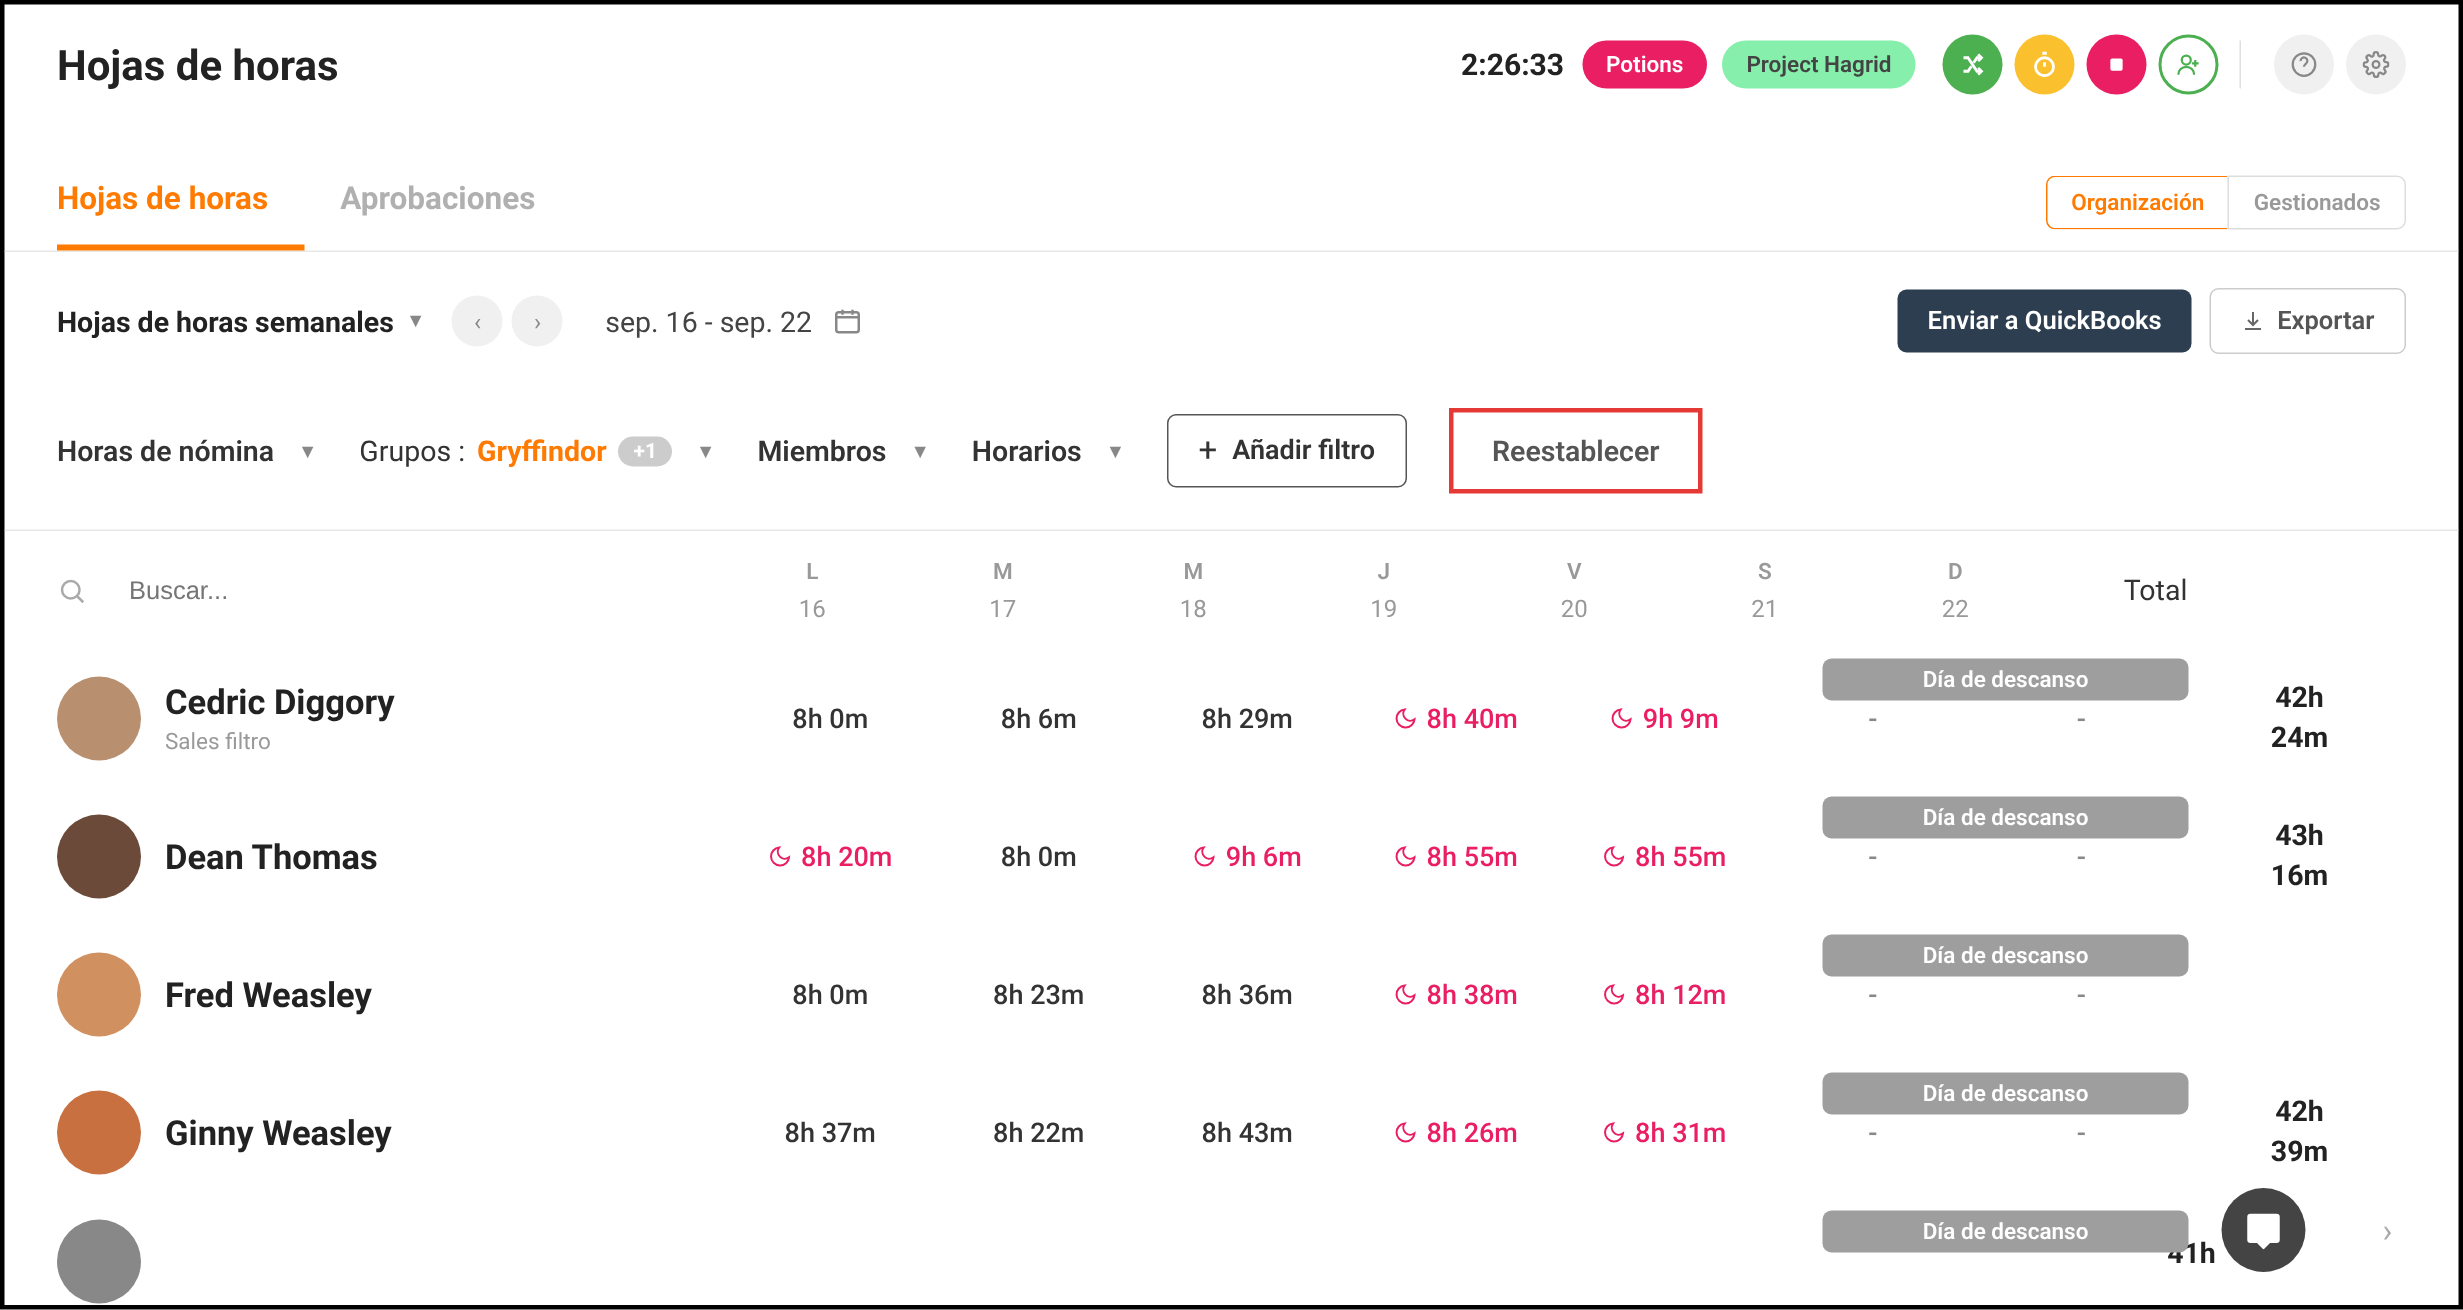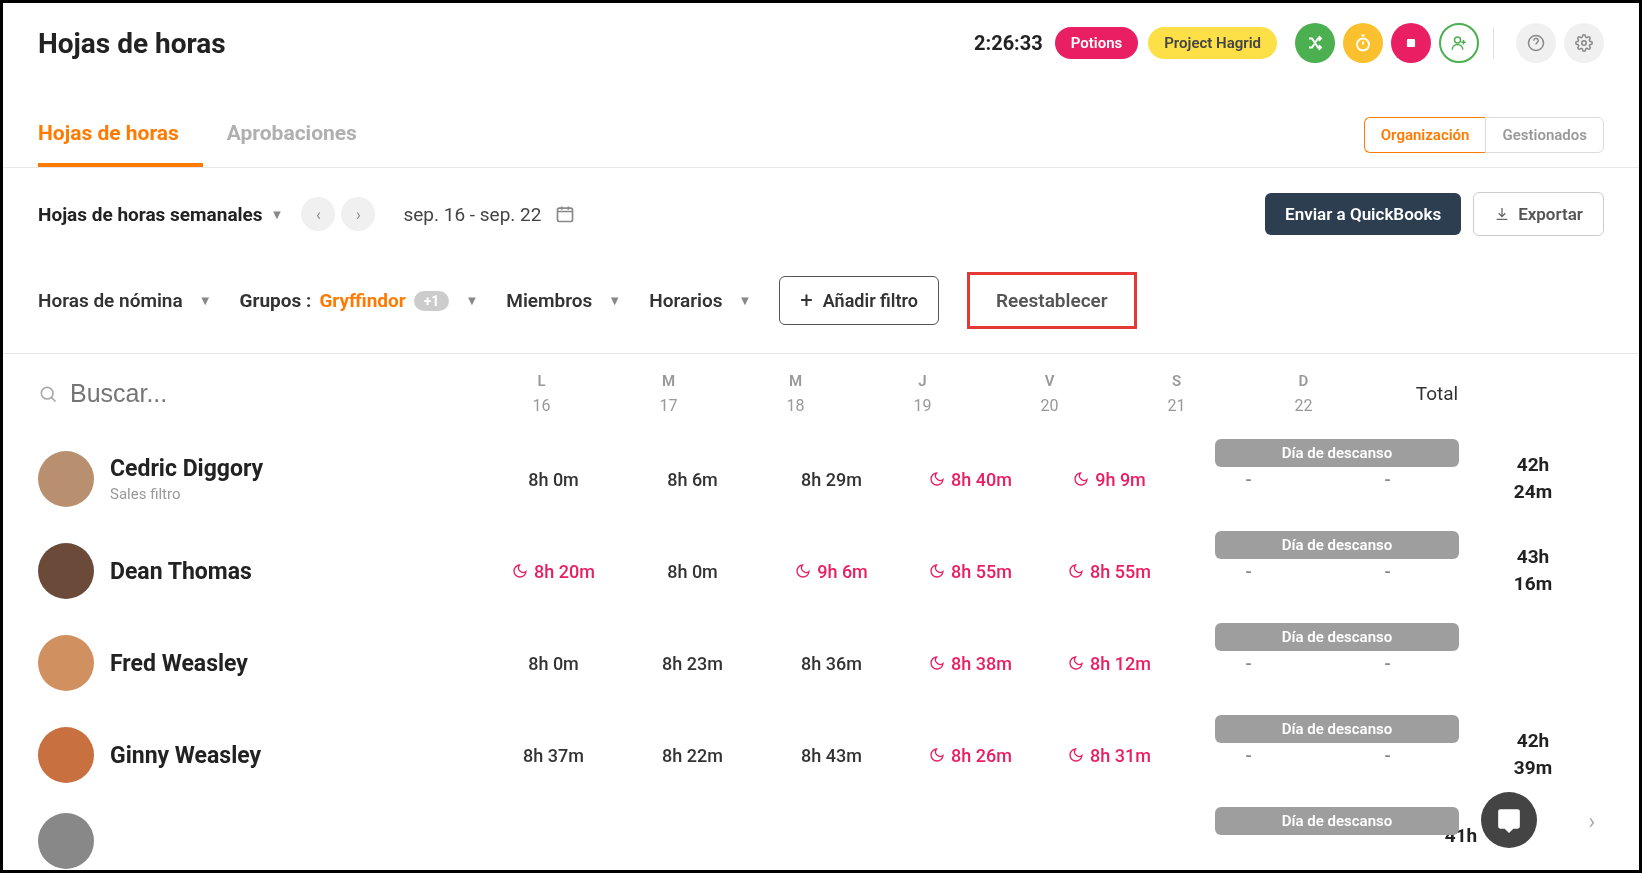--- a/index.html
+++ b/index.html
@@ -2,21 +2,21 @@
 <html><head>
 <meta charset="utf-8">
 <style>
 * { box-sizing: border-box; margin: 0; padding: 0; }
 body { font-family: -apple-system, BlinkMacSystemFont, "Segoe UI", Roboto, sans-serif; background: #fff; color: #333; width: 1642px; height: 873px; overflow: hidden; border: 3px solid #000; position: relative; }
 .header { display: flex; align-items: center; padding: 20px 35px; }
 .page-title { font-size: 28px; font-weight: 700; color: #222; flex: 1; }
 .timer { font-size: 20px; font-weight: 700; color: #222; margin-right: 12px; }
 .pill { padding: 7px 16px; border-radius: 20px; font-size: 15px; font-weight: 600; margin-right: 10px; }
 .pill-pink { background: #e91e63; color: #fff; }
-.pill-gray { background: #fde047; color: #444; }
+.pill-gray { background: #86efac; color: #444; }
 .circle-btn { width: 40px; height: 40px; border-radius: 50%; display: inline-flex; align-items: center; justify-content: center; margin-left: 8px; cursor: pointer; }
 .circle-green { background: #4caf50; color: #fff; }
 .circle-yellow { background: #fbc02d; color: #fff; }
 .circle-stop { background: #e91e63; color: #fff; }
 .circle-outline-green { border: 2px solid #4caf50; color: #4caf50; background: #fff; }
 .circle-light { background: #f0f0f0; color: #888; }
 .divider-v { width: 1px; height: 32px; background: #e0e0e0; margin: 0 14px; }
 
 .tabs-row { display: flex; align-items: center; padding: 0 35px; border-bottom: 1px solid #e8e8e8; margin-top: 20px; }
 .tab { padding: 18px 24px 18px 0; margin-right: 24px; font-size: 21px; font-weight: 700; color: #b0b0b0; cursor: pointer; border-bottom: 4px solid transparent; }
@@ -31,30 +31,30 @@
 .ctrl-select { font-size: 19px; font-weight: 700; color: #222; display: inline-flex; align-items: center; cursor: pointer; margin-right: 18px; }
 .nav-btn { width: 34px; height: 34px; border-radius: 50%; background: #f0f0f0; display: inline-flex; align-items: center; justify-content: center; cursor: pointer; margin-right: 6px; color: #888; font-size: 16px; }
 .date-range { font-size: 19px; color: #444; margin-left: 22px; margin-right: 14px; }
 .cal-icon { color: #888; cursor: pointer; }
 .spacer { flex: 1; }
 .btn-dark { background: #2c3e50; color: #fff; padding: 11px 20px; border-radius: 6px; font-size: 17px; font-weight: 600; cursor: pointer; margin-right: 12px; }
 .btn-outline { background: #fff; border: 1px solid #ccc; color: #555; padding: 11px 20px; border-radius: 6px; font-size: 17px; font-weight: 600; cursor: pointer; display: inline-flex; align-items: center; gap: 8px; }
 
 .filters-row { display: flex; align-items: center; padding: 12px 35px 24px; border-bottom: 1px solid #e8e8e8; gap: 28px; }
 .filter-item { font-size: 19px; font-weight: 600; color: #333; display: inline-flex; align-items: center; cursor: pointer; gap: 8px; }
-.filter-label { font-weight: 700; }
+.filter-label { font-weight: 400; }
 .fg-orange { color: #ff7a00; font-weight: 700; }
 .badge-gray { background: #ccc; color: #fff; border-radius: 14px; padding: 2px 10px; font-size: 14px; font-weight: 700; }
 .add-filter-btn { border: 1.5px solid #555; padding: 11px 20px; border-radius: 6px; font-size: 18px; font-weight: 600; color: #333; background: #fff; cursor: pointer; display: inline-flex; align-items: center; gap: 10px; }
 .reset-btn { border: 3px solid #e53935; padding: 14px 26px; font-size: 19px; font-weight: 600; color: #555; background: #fff; cursor: pointer; }
 
 .table-wrap { padding: 0 20px; }
 .table-head { display: flex; align-items: center; padding: 18px 15px; }
 .search-box { display: flex; align-items: center; color: #aaa; font-size: 19px; width: 440px; gap: 12px; }
-.search-box input { border: none; outline: none; font-size: 25px; color: #666; flex: 1; }
+.search-box input { border: none; outline: none; font-size: 17px; color: #666; flex: 1; margin-left: 16px; }
 .day-col { width: 127px; text-align: center; }
 .day-letter { color: #999; font-size: 15px; font-weight: 600; }
 .day-num { color: #999; font-size: 16px; margin-top: 6px; }
 .total-col { width: 140px; text-align: center; font-size: 19px; color: #333; font-weight: 400; }
 
 .row { display: flex; align-items: center; padding: 14px 15px; position: relative; min-height: 92px; gap: 12px; }
 .person { display: flex; align-items: center; width: 440px; gap: 16px; }
 .avatar { width: 56px; height: 56px; border-radius: 50%; background: #ddd; background-size: cover; background-position: center; flex-shrink: 0; }
 .pname { font-size: 23px; font-weight: 700; color: #222; }
 .prole { font-size: 15px; color: #999; margin-top: 3px; }

